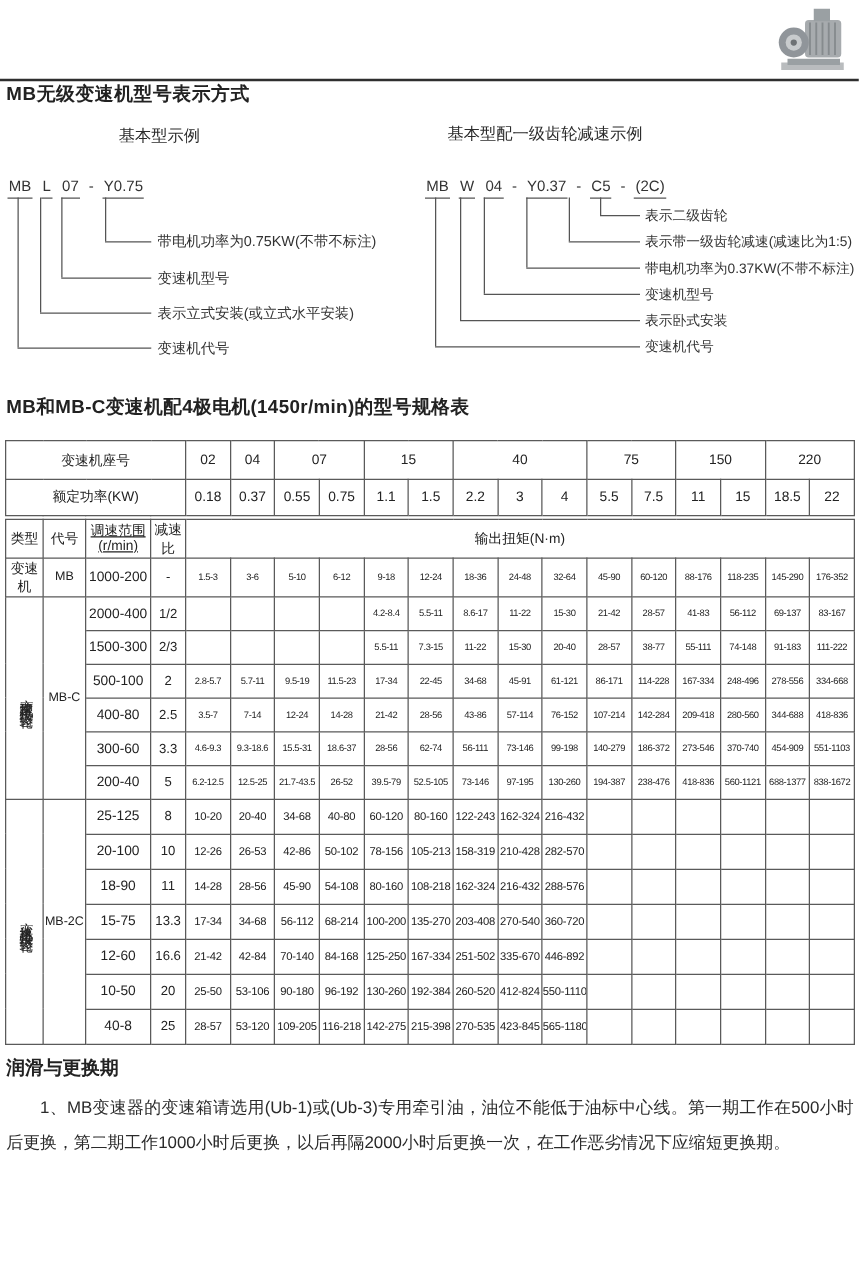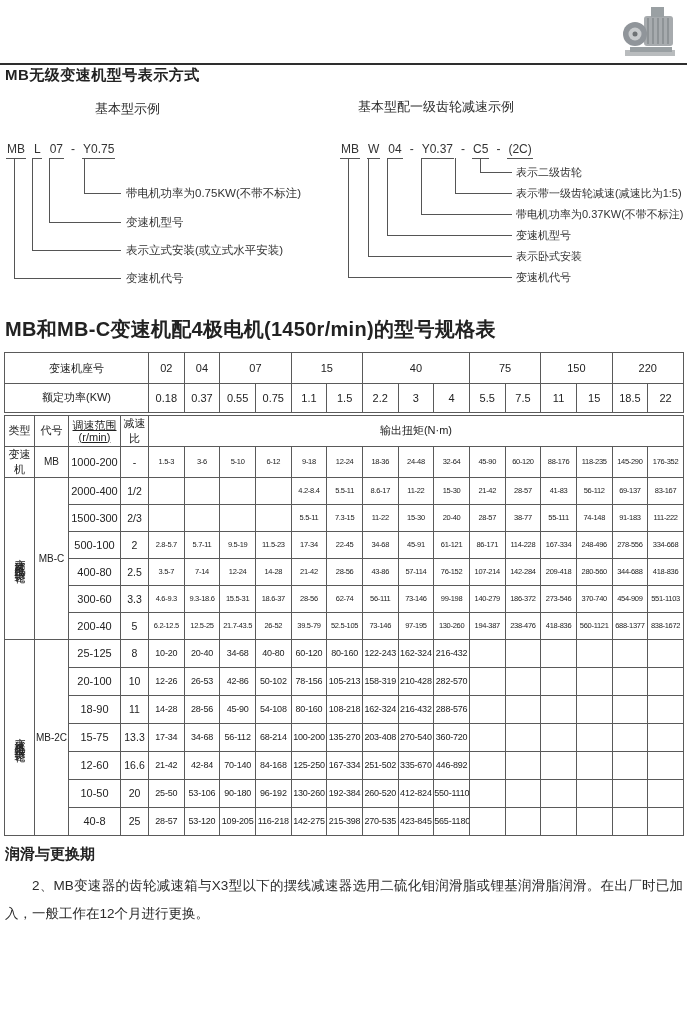--- a/index.html
+++ b/index.html
@@ -22,21 +22,21 @@
   .code { position:absolute; left:0; top:0; display:flex; font-size:12px; color:#333; white-space:nowrap; }
   .code .u { border-bottom:1.5px solid #555; padding:0 1px 2px 1px; margin-right:7px; }
   .code .dash { margin-right:7px; padding-bottom:2px; }
   .vline, .hline { position:absolute; background:#555; }
   .vline { width:1px; }
   .hline { height:1px; }
   .dlabel { position:absolute; white-space:nowrap; color:#333; }
   #diag-left  .dlabel { left:120px; font-size:11.5px; }
   #diag-right .dlabel { left:176px; font-size:11px; }
 
-  .table-title { position:absolute; left:5px; top:316px; font-size:20px; font-weight:bold; letter-spacing:.3px; }
+  .table-title { position:absolute; left:5px; top:316px; font-size:15px; font-weight:bold; letter-spacing:.3px; }
 
   #spec-table { position:absolute; left:4px; top:352px; width:679px; border-collapse:collapse; table-layout:fixed; }
   #spec-table th, #spec-table td {
     border:1px solid #5a5a5a; text-align:center; vertical-align:middle;
     color:#222; overflow:hidden; padding:0;
   }
   #spec-table thead th { font-weight:normal; font-size:11px; }
   #spec-table thead tr:nth-child(1) { height:31px;padding-left:48px; }
   #spec-table thead tr:nth-child(2) { height:30px; }
   #spec-table thead tr:nth-child(2) th { border-bottom:4px double #5a5a5a; }
@@ -475,14 +475,14 @@
         <td class="vcell"></td>
         <td class="vcell"></td>
         <td class="vcell"></td>
         <td class="vcell"></td>
       </tr>
     </tbody>
 </table>
 
 <div class="lube-title">润滑与更换期</div>
 <div class="lube-text">
-  <p>2、MB变速器的齿轮减速箱与X3型以下的摆线减速器选用二硫化钼润滑脂或锂基润滑脂润滑。在出厂时已加入，一般工作在12个月进行更换。</p>
+  <p>1、MB变速器的变速箱请选用(Ub-1)或(Ub-3)专用牵引油，油位不能低于油标中心线。第一期工作在500小时后更换，第二期工作1000小时后更换，以后再隔2000小时后更换一次，在工作恶劣情况下应缩短更换期。</p>
 </div>
 
 </body></html>

